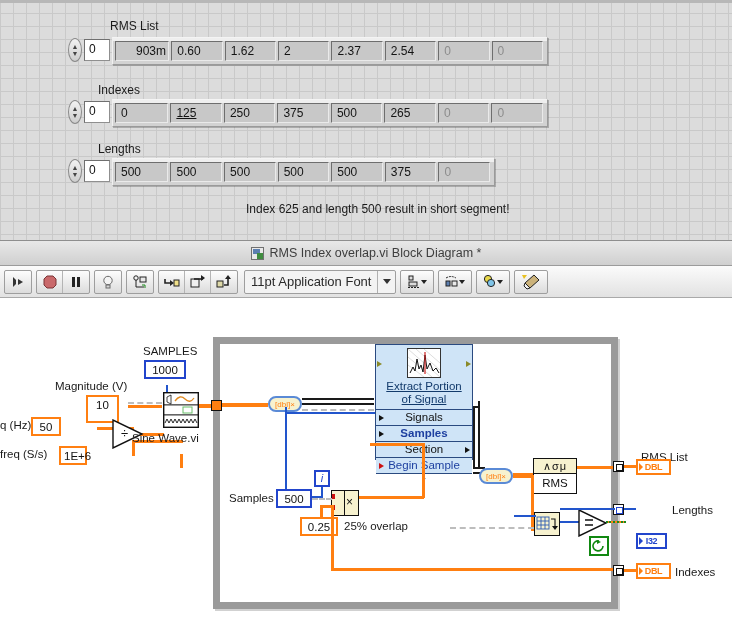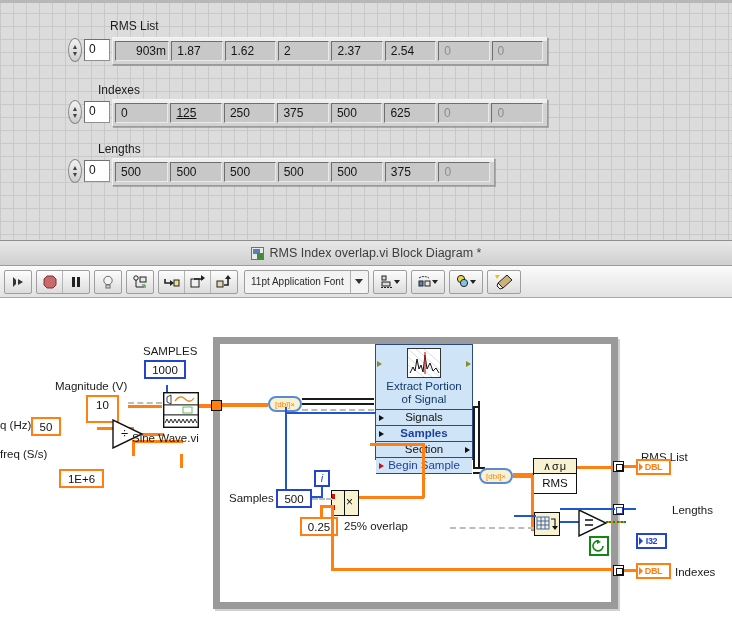--- a/index.html
+++ b/index.html
@@ -86,21 +86,21 @@
           background:linear-gradient(to bottom,#fdfdfd,#dcdcdc);height:24px;margin-left:4px;}
   .tb-btn{
     width:26px;height:22px;display:flex;align-items:center;justify-content:center;
     border-right:1px solid #b4b4b4; position:relative;
   }
   .tb-btn:last-child{border-right:none;}
   .fontbox{
     display:flex;align-items:center;height:24px;margin-left:6px;
     border:1px solid #9e9e9e;border-radius:2px;background:#f3f3f3;
   }
-  .fontbox .fname{font-size:10px;color:#2a2a2a;padding:12px 6px;line-height:22px;white-space:nowrap;}
+  .fontbox .fname{font-size:13px;color:#2a2a2a;padding:12px 6px;line-height:22px;white-space:nowrap;}
   .fontbox .fdrop{width:18px;height:22px;border-left:1px solid #b0b0b0;display:flex;align-items:center;justify-content:center;}
   .caret{width:0;height:0;border-left:4px solid transparent;border-right:4px solid transparent;border-top:5px solid #333;}
   .tb-btn.wide{width:32px;}
 
   
   #diagram{
     position:absolute; left:0; top:299px; width:732px; height:322px;
     background:#ffffff; overflow:hidden;
   }
 
@@ -141,21 +141,21 @@
   #express{
     position:absolute; background:#cfe4f7; border:1px solid #2a4a80;
     display:flex; flex-direction:column; align-items:stretch;
   }
   #express .ex-icon-wrap{display:flex;justify-content:center;padding-top:3px;}
   #express .ex-icon{
     width:34px;height:30px;background:#fff;border:1px solid #333;
     position:relative;overflow:hidden;
   }
   #express .ex-title{
-    text-align:center;font-size:11.5px;color:#123a6b;line-height:13px;padding:2px 2px 3px;
+    text-align:center;font-size:11.5px;color:#123a6b;line-height:13px;padding:2px 2px 3px;text-decoration:underline;
   }
   #express .ex-row{
     border-top:1px solid #2a4a80;text-align:center;font-size:11.5px;line-height:15px;
     color:#1d3fa0; background:#cfe4f7; position:relative;
   }
   #express .ex-row.bold{font-weight:bold;}
   #express .ex-row.blk{color:#111;}
   #express .ex-row.last{color:#1d3fa0;}
   #express .ex-foot{border-top:1px solid #2a4a80;height:9px;text-align:center;font-size:8px;color:#5a7fb5;line-height:8px;}
   .ex-arrow{position:absolute;width:0;height:0;border-top:3px solid transparent;border-bottom:3px solid transparent;}
@@ -205,21 +205,21 @@
 
   <div class="ctrl-group">
     <div class="ctrl-label" style="left:110px; top:19px;">RMS List</div>
     <div class="idx-spin" style="left:68px; top:38px;">
       <span class="ar">▲</span>
       <span class="ar">▼</span>
     </div>
     <div class="idx-box" style="left:84px; top:39px;">0</div>
     <div class="arr-shell" style="left:112px; top:37px; width:436px;">
       <div class="arr-cell" style="width:57px;padding-left:20px;">903m</div>
-      <div class="arr-cell" style="width:55px;">1.87</div>
+      <div class="arr-cell" style="width:55px;">0.60</div>
       <div class="arr-cell" style="width:55px;">1.62</div>
       <div class="arr-cell" style="width:55px;">2</div>
       <div class="arr-cell" style="width:55px;">2.37</div>
       <div class="arr-cell" style="width:55px;">2.54</div>
       <div class="arr-cell dim" style="width:55px;">0</div>
       <div class="arr-cell dim" style="width:55px;">0</div>
     </div>
   </div>
 
   <div class="ctrl-group">
@@ -228,21 +228,21 @@
       <span class="ar">▲</span>
       <span class="ar">▼</span>
     </div>
     <div class="idx-box" style="left:84px; top:101px;">0</div>
     <div class="arr-shell" style="left:112px; top:99px; width:436px;">
       <div class="arr-cell" style="width:57px;">0</div>
       <div class="arr-cell" style="width:55px;text-decoration:underline;">125</div>
       <div class="arr-cell" style="width:55px;">250</div>
       <div class="arr-cell" style="width:55px;">375</div>
       <div class="arr-cell" style="width:55px;">500</div>
-      <div class="arr-cell" style="width:55px;">625</div>
+      <div class="arr-cell" style="width:55px;">265</div>
       <div class="arr-cell dim" style="width:55px;">0</div>
       <div class="arr-cell dim" style="width:55px;">0</div>
     </div>
   </div>
 
   <div class="ctrl-group">
     <div class="ctrl-label" style="left:98px; top:142px;">Lengths</div>
     <div class="idx-spin" style="left:68px; top:159px;">
       <span class="ar">▲</span>
       <span class="ar">▼</span>
@@ -252,20 +252,21 @@
       <div class="arr-cell" style="width:57px;">500</div>
       <div class="arr-cell" style="width:55px;">500</div>
       <div class="arr-cell" style="width:55px;">500</div>
       <div class="arr-cell" style="width:55px;">500</div>
       <div class="arr-cell" style="width:55px;">500</div>
       <div class="arr-cell" style="width:55px;">375</div>
       <div class="arr-cell dim" style="width:55px;">0</div>
     </div>
   </div>
 
+  <div class="fp-msg" style="left:246px; top:202px;">Index 625 and length 500 result in short segment!</div>
 </div>
 
 <div id="titlebar">
   <div class="tb-inner">
     <span class="vi-icon"></span>
     <span class="tb-title">RMS Index overlap.vi Block Diagram *</span>
   </div>
 </div>
 
 <div id="toolbar">
@@ -410,21 +411,21 @@
   <div class="bdlabel" style="left:143px; top:46px;">SAMPLES</div>
   <div class="const blue" style="left:144px; top:61px; width:42px; height:19px; text-align:center; line-height:16px;">1000</div>
 
   <div class="bdlabel" style="left:55px; top:81px;">Magnitude (V)</div>
   <div class="const" style="left:86px; top:96px; width:33px; height:28px; text-align:center; line-height:16px;">10</div>
 
   <div class="bdlabel" style="left:0px; top:120px;">q (Hz)</div>
   <div class="const" style="left:31px; top:118px; width:30px; height:19px; text-align:center; line-height:16px;">50</div>
 
   <div class="bdlabel" style="left:0px; top:149px;">freq (S/s)</div>
-  <div class="const" style="left:59px; top:147px; width:45px; height:19px; text-align:center; line-height:16px;margin-top:23px;">1E+6</div>
+  <div class="const" style="left:59px; top:147px; width:28px; height:19px; text-align:center; line-height:16px;">1E+6</div>
 
   <div class="tri-wrap" style="left:112px; top:120px; width:32px; height:30px;">
     <svg class="tri-svg" width="32" height="30" viewBox="0 0 32 30">
       <polygon points="1,1 1,29 30,15" fill="#ffffff" stroke="#111" stroke-width="1.4"></polygon>
       <text x="9" y="19" font-size="13" fill="#111" font-family="'Liberation Sans',sans-serif">÷</text>
     </svg>
   </div>
 
   <div class="sinevi" style="left:163px; top:93px;">
     <svg width="34" height="34" viewBox="0 0 34 34">

